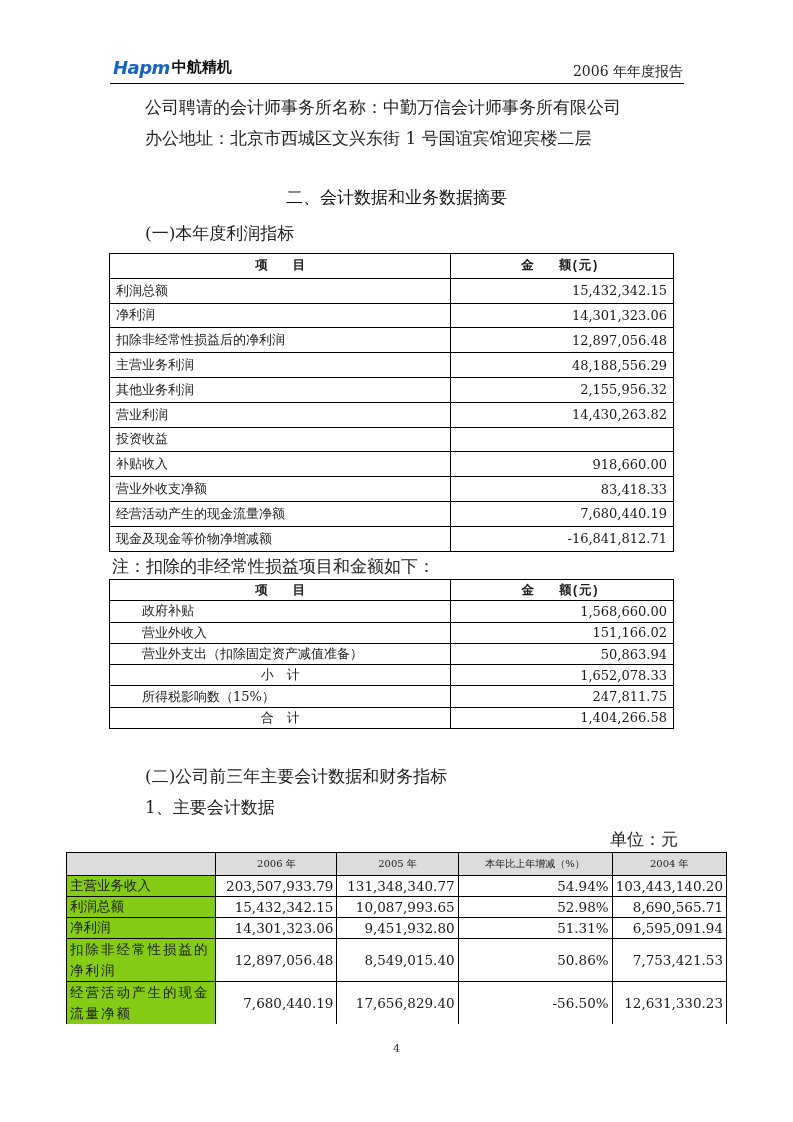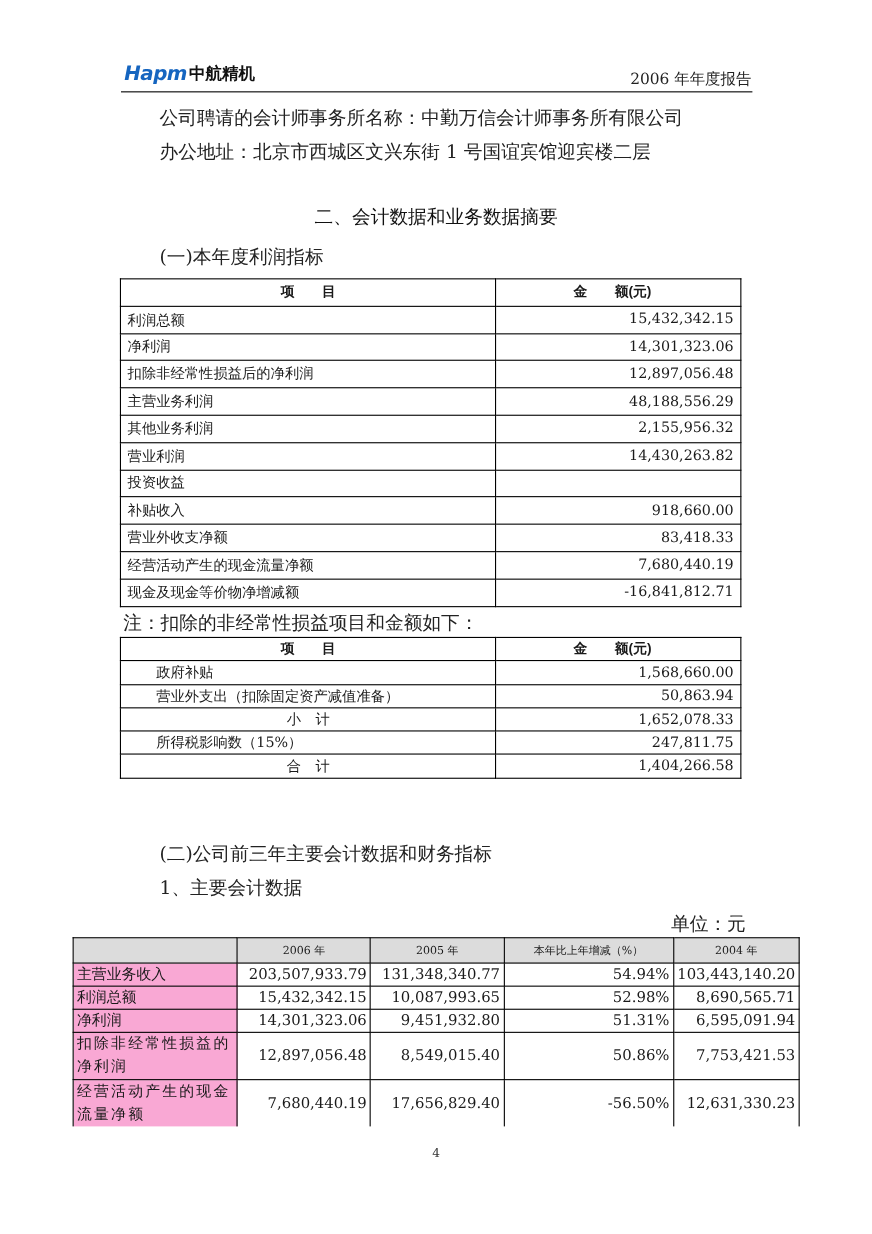--- a/index.html
+++ b/index.html
@@ -28,21 +28,21 @@
 
   .line { font-size: 17px; color: #222; white-space: nowrap; }
   .section-title {
     left: 0; width: 793px; text-align: center; top: 186px;
     font-family: "DejaVu Sans", "Liberation Sans", sans-serif;
     font-size: 17px; color: #111;
   }
 
   table { border-collapse: collapse; font-size: 13px; }
   td, th { border: 1px solid #000; padding: 0 6px; white-space: nowrap; }
-  th { font-family: Liberation Sans, sans-serif; font-weight: bold; font-size: 12.5px; }
+  th { font-family: Liberation Mono, monospace; font-weight: bold; font-size: 12.5px; }
   td.num { text-align: right; }
   td.label { text-align: left; }
   td.center { text-align: center; }
 
   
   #t1 { left: 109px; top: 253px; width: 565px; }
   #t1 col.c1 { width: 342px; }
   #t1 col.c2 { width: 223px; }
   #t1 tr { height: 24.8px; }
   #t1 th { height: 24px; }
@@ -58,21 +58,21 @@
 
   
   #t3 { left: 66px; top: 852px; width: 661px; font-size: 13.5px; }
   #t3 col.c1 { width: 157px; }
   #t3 col.c2 { width: 122px; }
   #t3 col.c3 { width: 122px; }
   #t3 col.c4 { width: 160px; }
   #t3 col.c5 { width: 100px; }
   #t3 td { padding: 0 3px; }
   #t3 tr.hdr td { background: #dcdcdc; text-align: center; font-size: 10px; height: 23px; }
-  #t3 td.rowhead { background: #f9a8d4; text-align: left; }
+  #t3 td.rowhead { background: #84cc16; text-align: left; }
   #t3 tr.r1 td { height: 21px; }
   #t3 tr.r2 td { height: 42px; }
   #t3 td.wrap { white-space: normal; line-height: 21px; letter-spacing: 2px; }
   #t3 tr.last td { border-bottom: none; }
 
   .page-no { left: 0; width: 793px; top: 1042px; text-align: center; font-size: 11px; color: #333; }
 </style>
 </head>
 <body>
 
@@ -155,20 +155,24 @@
       <col class="c2">
     </colgroup>
   <tbody>
       <tr>
     <th>项　　目</th>
     <th class="hdr-amt">金　　额(元)</th>
   </tr>
   <tr>
         <td class="label indent">政府补贴</td>
         <td class="num">1,568,660.00</td>
+      </tr>
+  <tr>
+        <td class="label indent">营业外收入</td>
+        <td class="num">151,166.02</td>
       </tr>
   <tr>
         <td class="label indent">营业外支出（扣除固定资产减值准备）</td>
         <td class="num">50,863.94</td>
       </tr>
   <tr>
         <td class="center">小　计</td>
         <td class="num">1,652,078.33</td>
       </tr>
   <tr>

